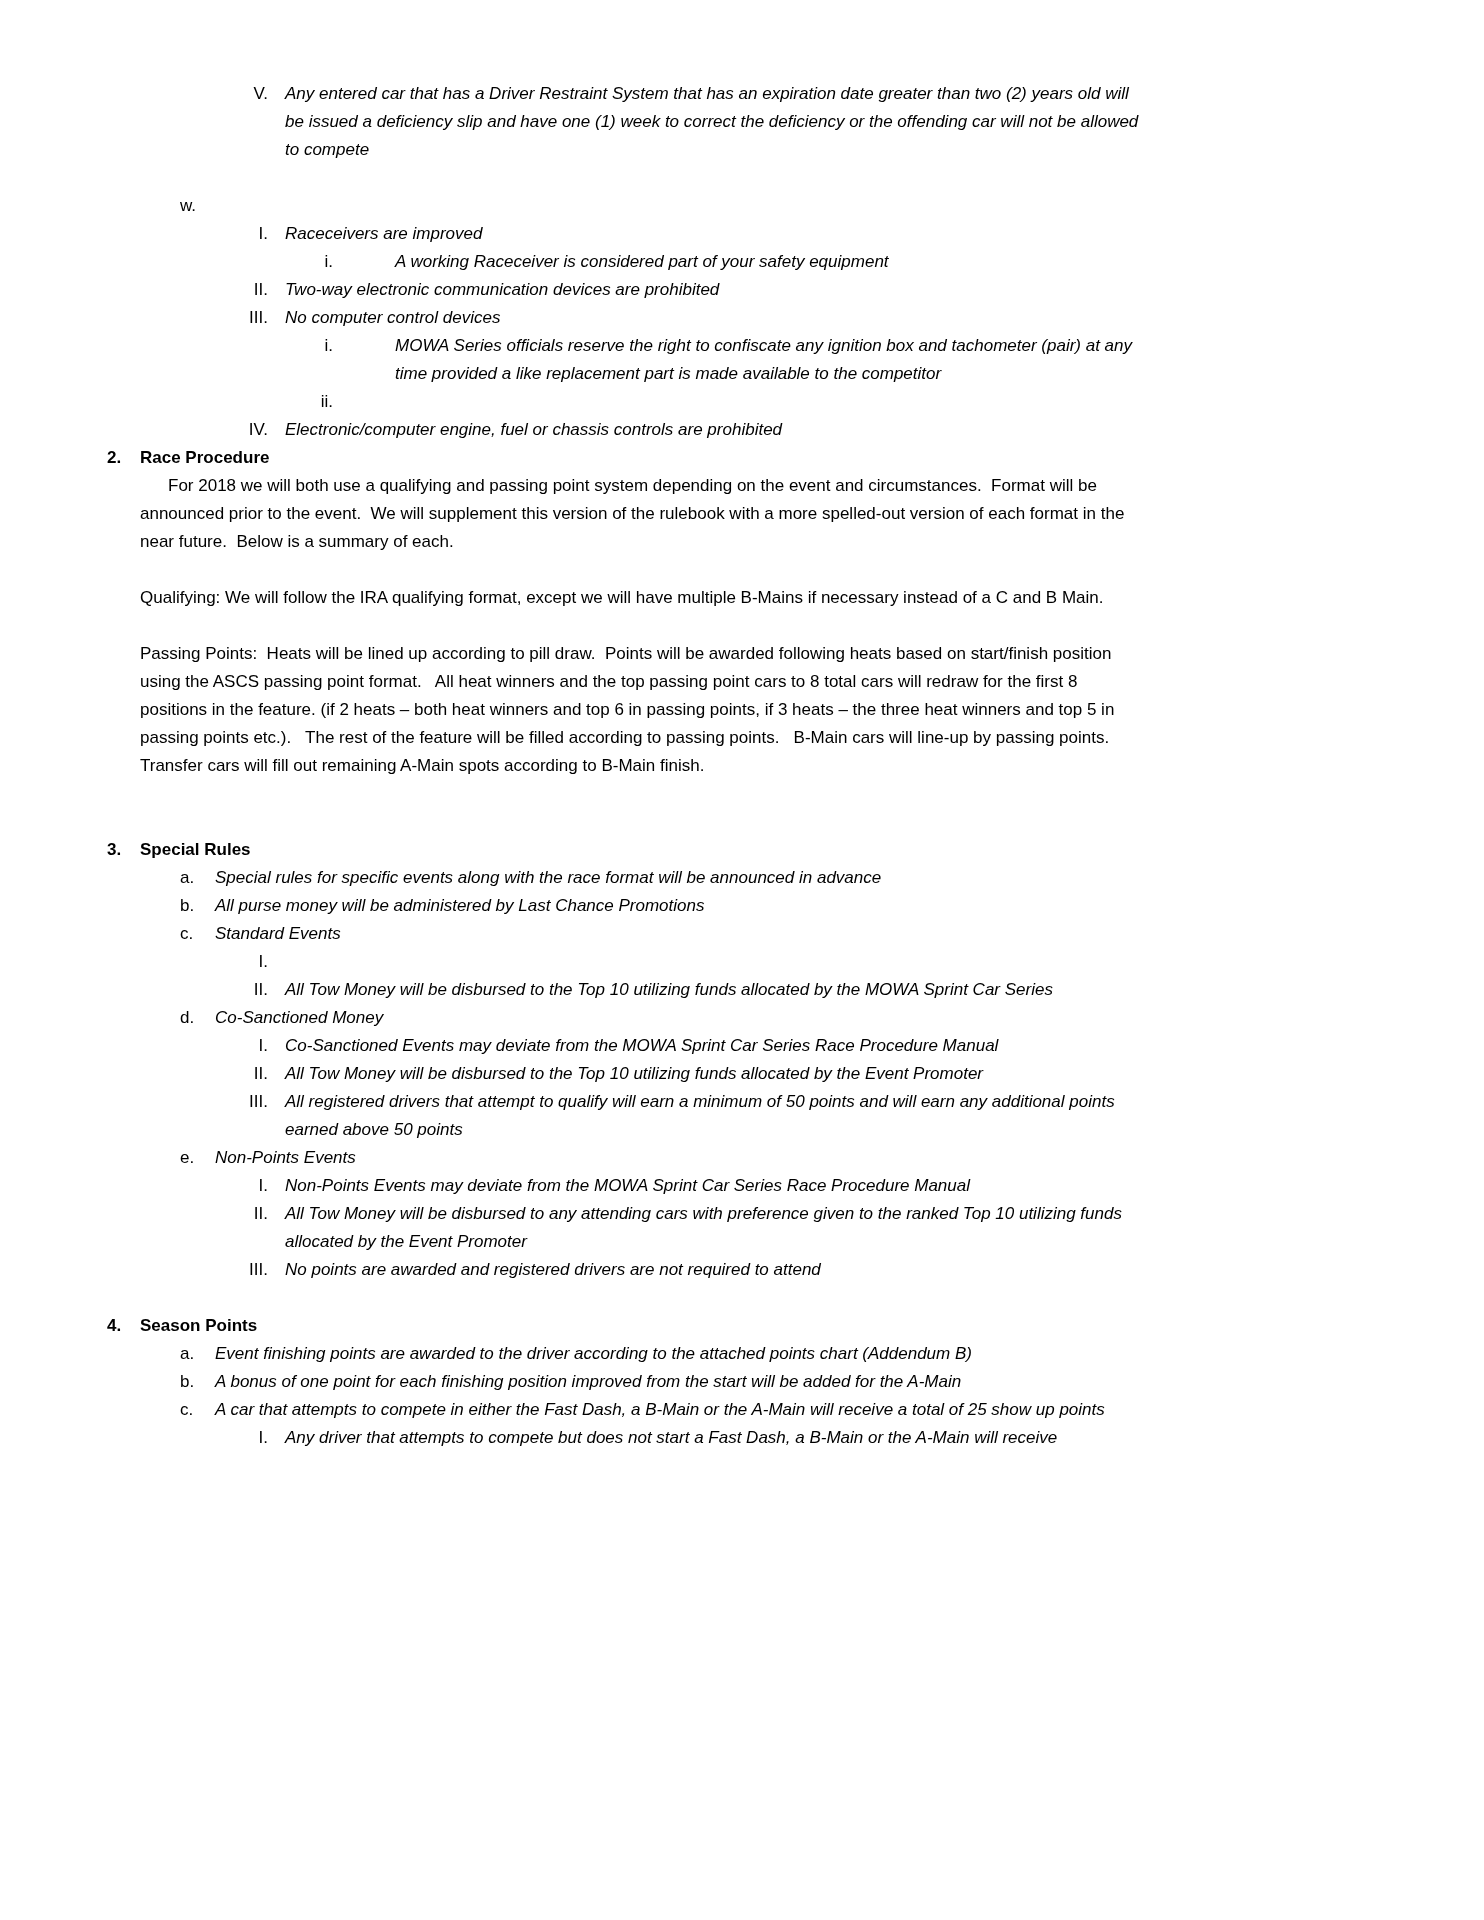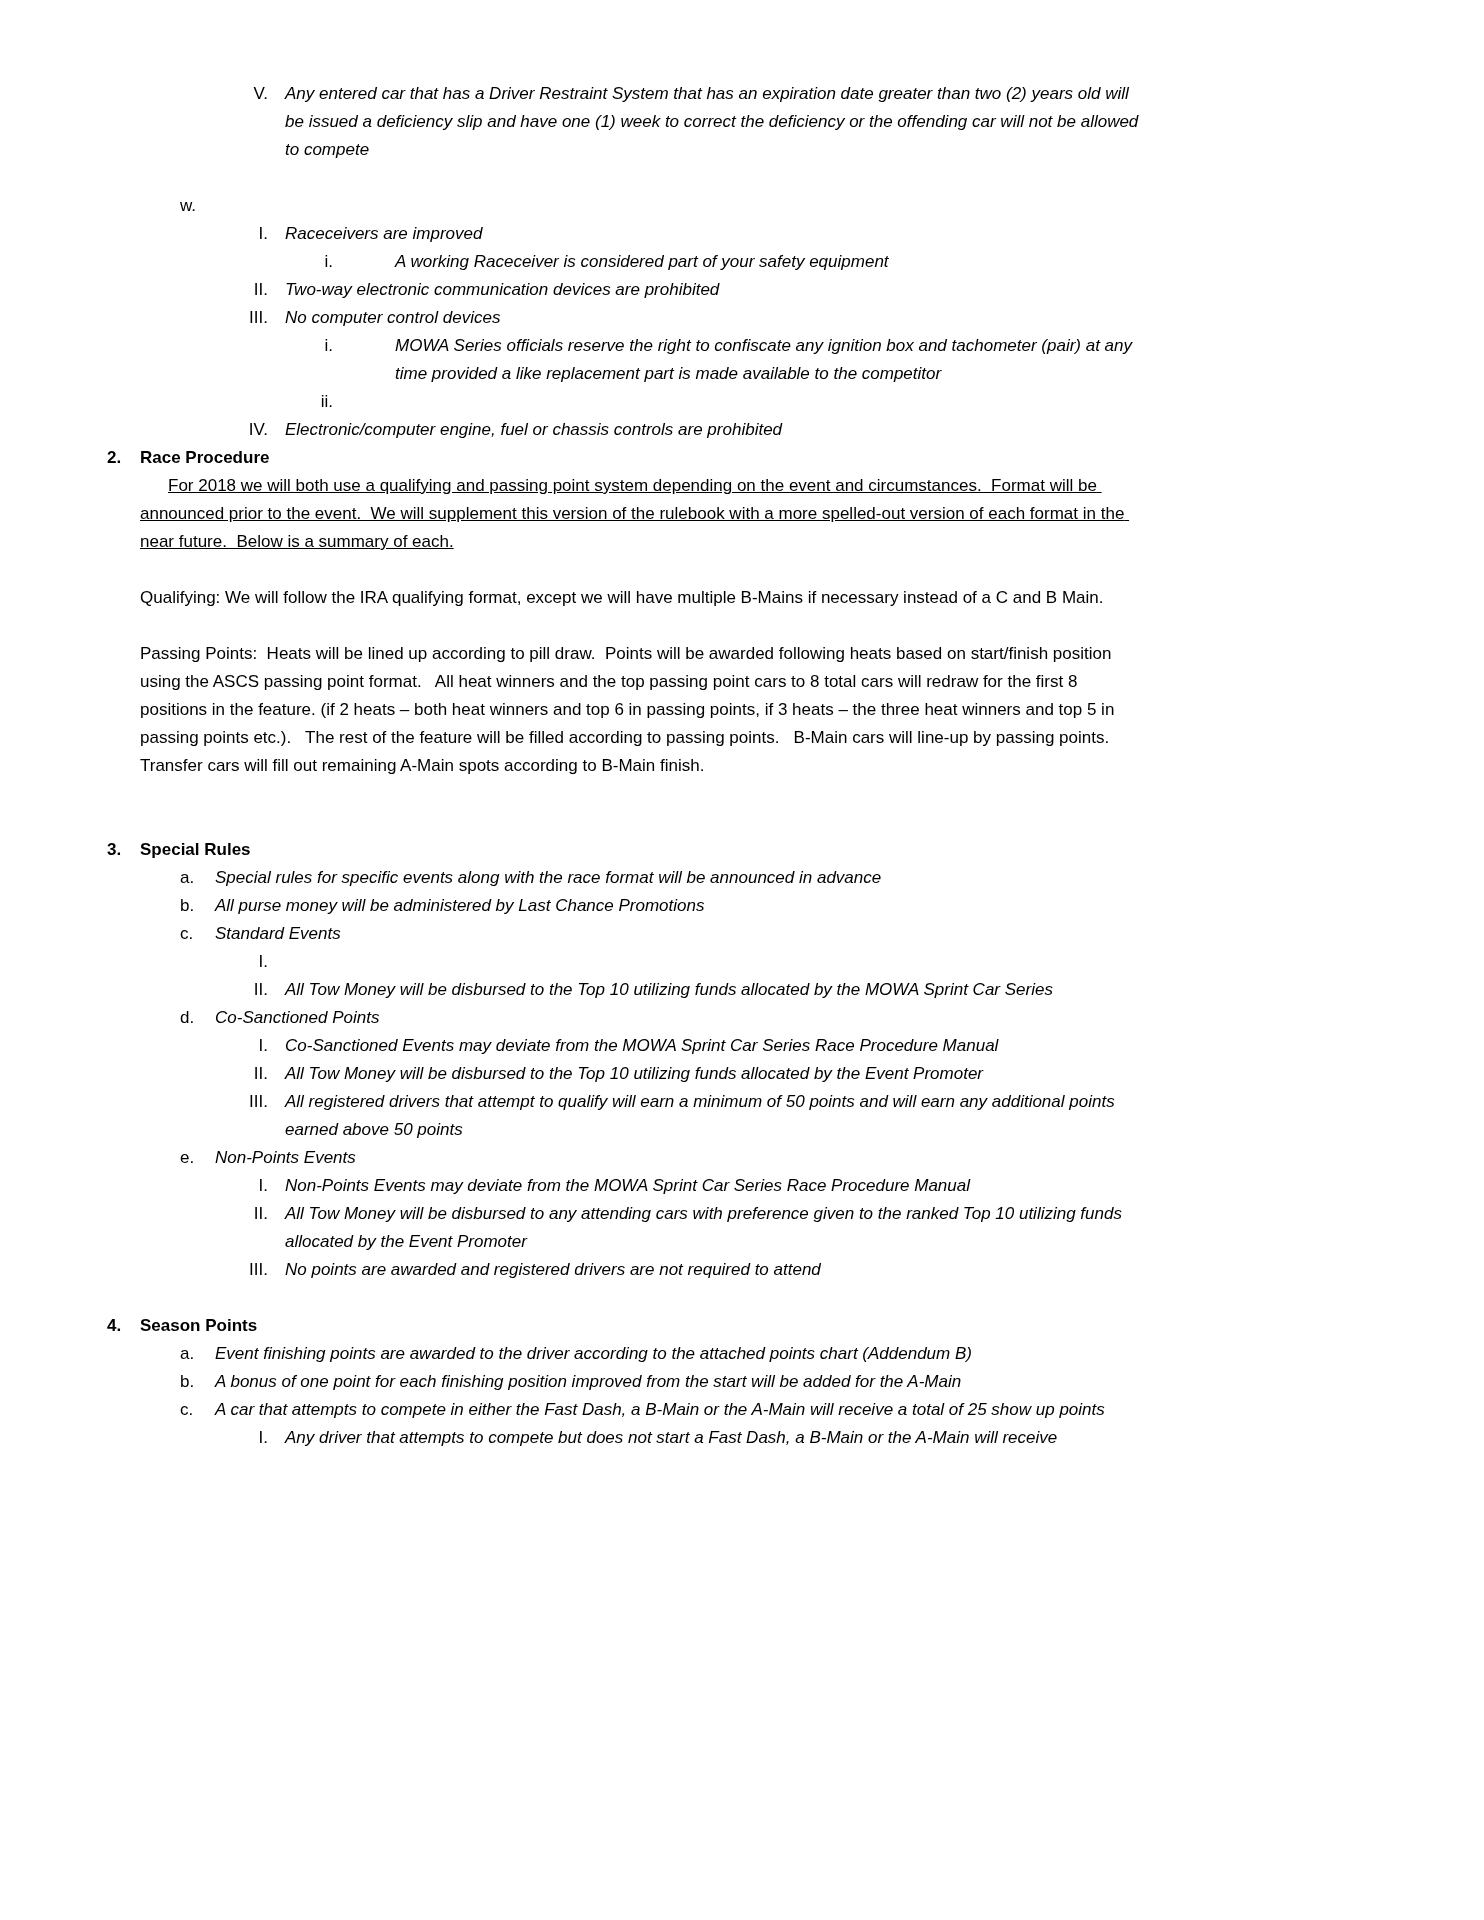--- a/index.html
+++ b/index.html
@@ -22,21 +22,21 @@
   }
   .doc { width: 100%; }
   .block { white-space: pre-wrap; }
   .blank { height: 28px; }
 
   .heading { display: flex; font-weight: 700; }
   .heading .label { flex: 0 0 33px; }
   .heading .text { flex: 1 1 auto; }
 
   .para { margin-left: 33px; }
-  .para.first-indent { text-indent: 28px; text-decoration: underline; }
+  .para.first-indent { text-indent: 28px; }
 
   .item { display: flex; }
   .item .label { flex: 0 0 auto; }
   .item .text { flex: 1 1 auto; font-style: italic; }
 
   .level-alpha { padding-left: 73px; }
   .level-alpha .label { width: 35px; }
 
   .level-roman1 { padding-left: 123px; }
   .level-roman1 .label { width: 38px; text-align: right; margin-right: 17px; }
@@ -66,21 +66,21 @@
       <div class="blank"></div>
       <div class="block para">Passing Points:  Heats will be lined up according to pill draw.  Points will be awarded following heats based on start/finish position using the ASCS passing point format.   All heat winners and the top passing point cars to 8 total cars will redraw for the first 8 positions in the feature. (if 2 heats – both heat winners and top 6 in passing points, if 3 heats – the three heat winners and top 5 in passing points etc.).   The rest of the feature will be filled according to passing points.   B-Main cars will line-up by passing points.  Transfer cars will fill out remaining A-Main spots according to B-Main finish.</div>
       <div class="blank"></div>
       <div class="blank"></div>
       <div class="block heading"><span class="label">3.</span><span class="text">Special Rules</span></div>
       <div class="block item level-alpha"><span class="label">a.</span><span class="text">Special rules for specific events along with the race format will be announced in advance</span></div>
       <div class="block item level-alpha"><span class="label">b.</span><span class="text">All purse money will be administered by Last Chance Promotions</span></div>
       <div class="block item level-alpha"><span class="label">c.</span><span class="text">Standard Events</span></div>
       <div class="block item level-roman1"><span class="label">I.</span></div>
       <div class="block item level-roman1"><span class="label">II.</span><span class="text">All Tow Money will be disbursed to the Top 10 utilizing funds allocated by the MOWA Sprint Car Series</span></div>
-      <div class="block item level-alpha"><span class="label">d.</span><span class="text">Co-Sanctioned Points</span></div>
+      <div class="block item level-alpha"><span class="label">d.</span><span class="text">Co-Sanctioned Money</span></div>
       <div class="block item level-roman1"><span class="label">I.</span><span class="text">Co-Sanctioned Events may deviate from the MOWA Sprint Car Series Race Procedure Manual</span></div>
       <div class="block item level-roman1"><span class="label">II.</span><span class="text">All Tow Money will be disbursed to the Top 10 utilizing funds allocated by the Event Promoter</span></div>
       <div class="block item level-roman1"><span class="label">III.</span><span class="text">All registered drivers that attempt to qualify will earn a minimum of 50 points and will earn any additional points earned above 50 points</span></div>
       <div class="block item level-alpha"><span class="label">e.</span><span class="text">Non-Points Events</span></div>
       <div class="block item level-roman1"><span class="label">I.</span><span class="text">Non-Points Events may deviate from the MOWA Sprint Car Series Race Procedure Manual</span></div>
       <div class="block item level-roman1"><span class="label">II.</span><span class="text">All Tow Money will be disbursed to any attending cars with preference given to the ranked Top 10 utilizing funds allocated by the Event Promoter</span></div>
       <div class="block item level-roman1"><span class="label">III.</span><span class="text">No points are awarded and registered drivers are not required to attend</span></div>
       <div class="blank"></div>
       <div class="block heading"><span class="label">4.</span><span class="text">Season Points</span></div>
       <div class="block item level-alpha"><span class="label">a.</span><span class="text">Event finishing points are awarded to the driver according to the attached points chart (Addendum B)</span></div>

